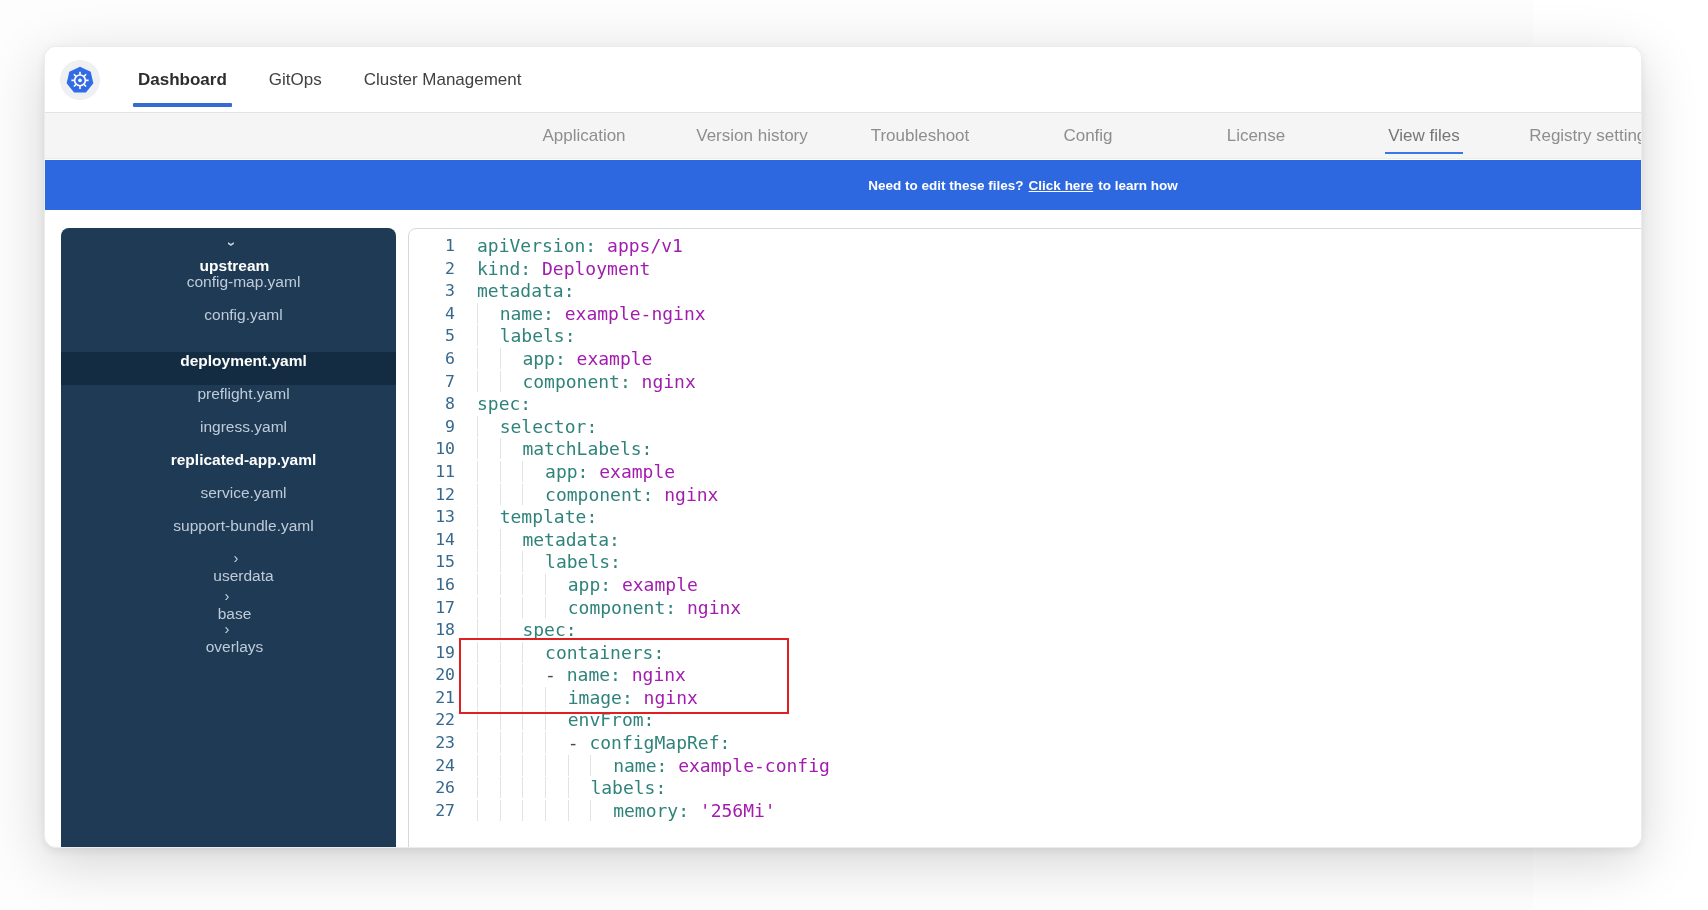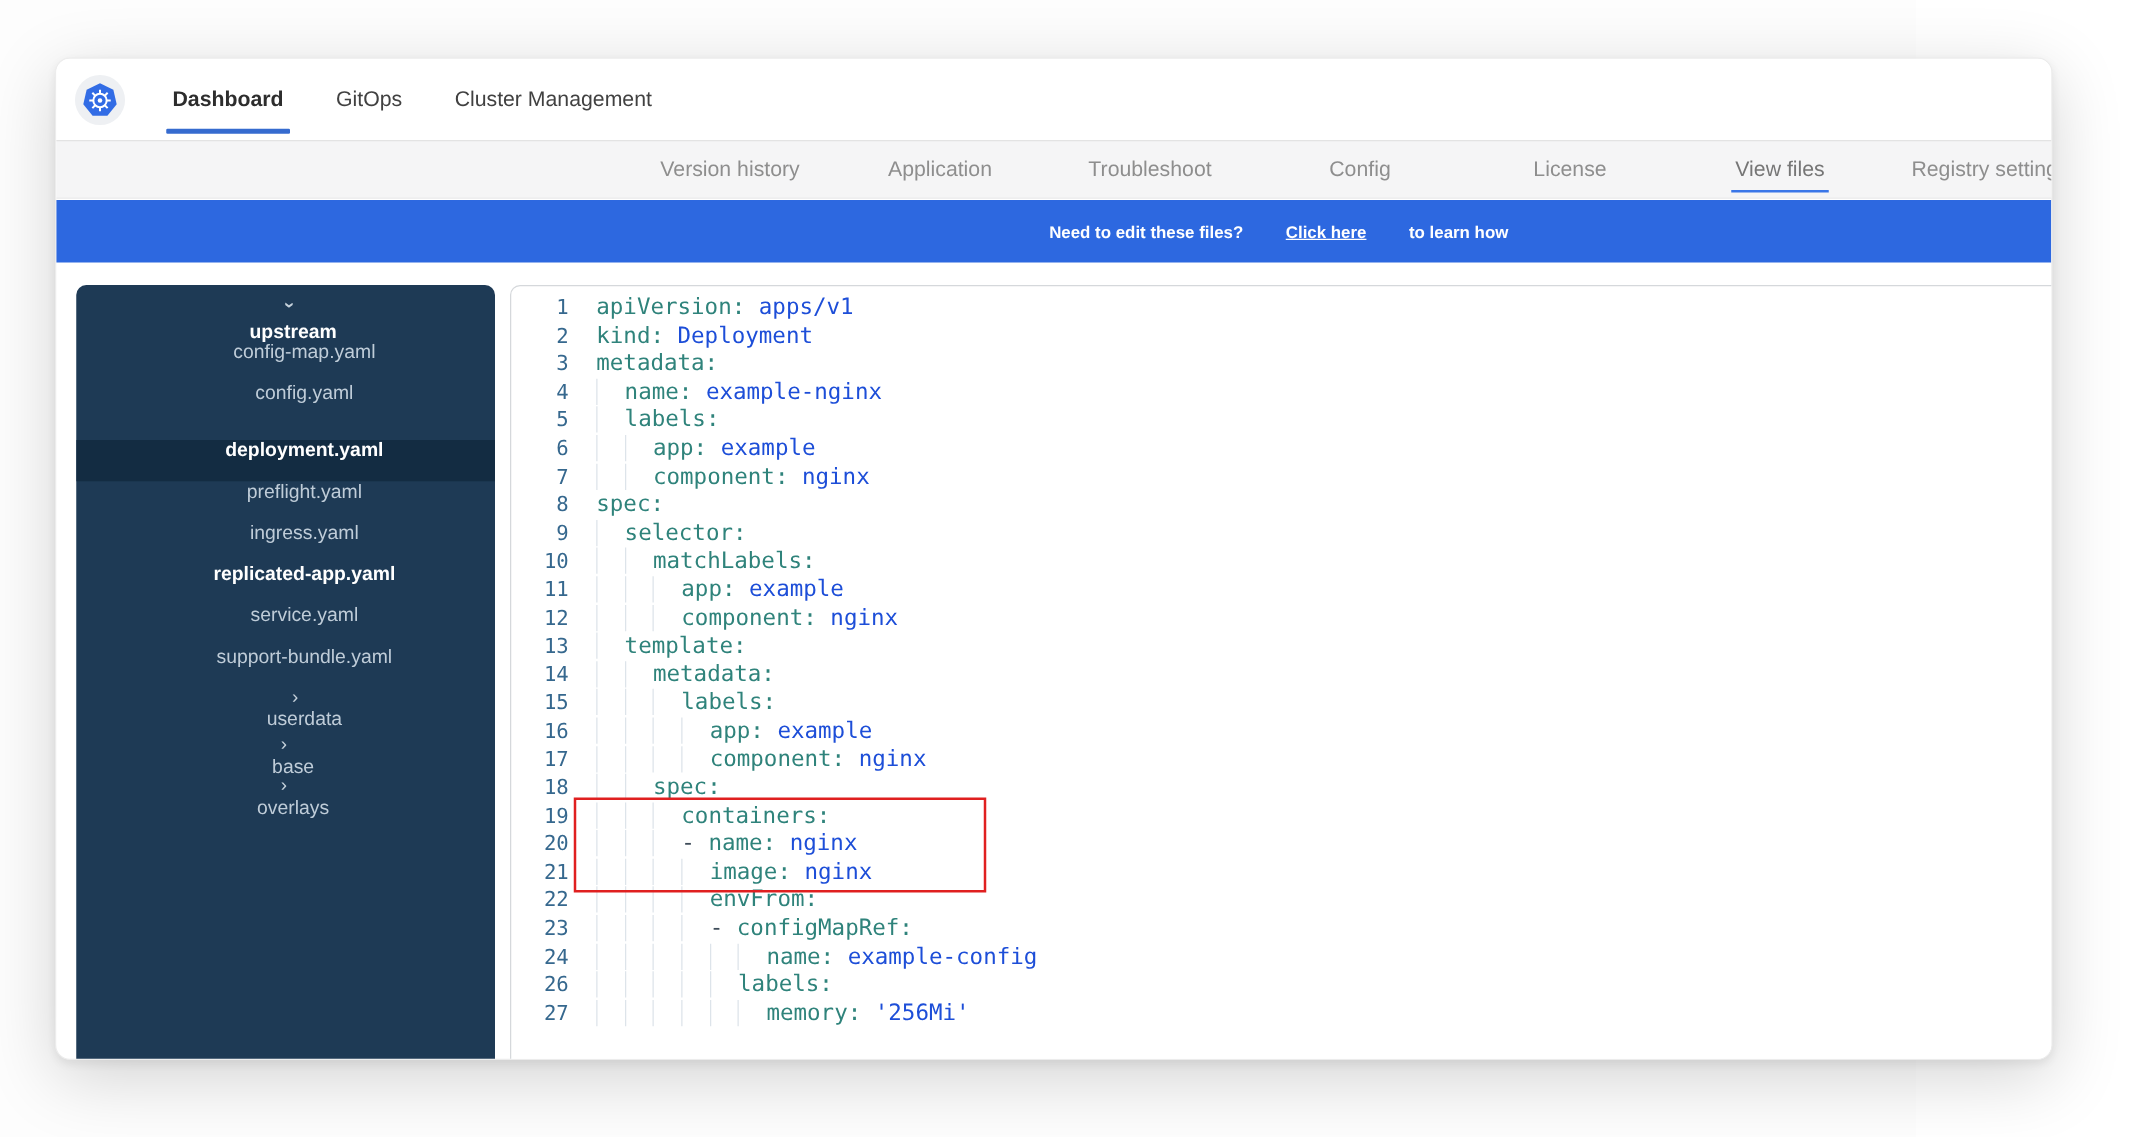--- a/index.html
+++ b/index.html
@@ -23,21 +23,21 @@
 
   
   .subnav { position:absolute; left:0; top:65px; width:1690px; height:47px; background:#f5f5f6;
     border-top:1px solid #e3e3e3; border-bottom:1px solid #ebebeb; display:flex; padding-left:455px; }
   .sub-tab { position:relative; width:168px; display:flex; align-items:center; justify-content:center; font-size:17px; color:#8e8e8e; white-space:nowrap; cursor:pointer; }
   .sub-tab.active { color:#767676; }
   .sub-tab.active::after { content:""; position:absolute; left:50%; transform:translateX(-50%); bottom:4px; width:78px; height:2px; background:#3a76e8; }
 
   
   .banner { position:absolute; left:0; top:113px; width:100%; height:50px; background:#2d68e0; color:#fff;
-    display:flex; align-items:center; justify-content:center; font-size:13.5px; font-weight:600; padding-left:360px;gap:29px; }
+    display:flex; align-items:center; justify-content:center; font-size:13.5px; font-weight:600; padding-left:360px; }
   .banner .blink { color:#fff; font-weight:700; text-decoration:underline; margin:0 5px; cursor:pointer; }
 
   
   .sidebar { position:absolute; left:16px; top:181px; width:335px; height:621px; background:#1e3a55;
     border-radius:8px 8px 0 0; padding-top:12px; font-size:15.5px; color:#bfccd8; overflow:hidden; }
   .tree-row { height:33px; display:flex; align-items:center; padding-left:30px; cursor:pointer;flex-direction:column; }
   .tree-row.d0 { padding-left:12px; }
   .tree-row.gap { margin-top:5px; }
   .tree-row.selected { background:#132c42; color:#ffffff; font-weight:700;margin-top:13px; }
   .tree-row.bold { color:#ffffff; font-weight:700; }
@@ -47,21 +47,21 @@
   
   .editor { position:absolute; left:363px; top:181px; width:1262px; height:680px; background:#fff;
     border:1px solid #d5d8db; border-radius:8px; overflow:hidden;
     font-family:"DejaVu Sans Mono", monospace; font-size:18px; }
   .code-scroll { position:relative; padding-top:6px; }
   .code-row { display:flex; height:22.6px; line-height:22.6px; }
   .ln { flex:none; width:46px; text-align:right; color:#36688e; font-size:16.5px; user-select:none; }
   .cl { white-space:pre; padding-left:22px; color:#333; }
   .ig { border-left:1px solid #dde4ea; }
   .k { color:#2f837b; }
-  .v { color:#1d4ed8;text-align:center; }
+  .v { color:#a21caf;text-align:center; }
   .p { color:#3e4c59; }
   .hlbox { position:absolute; border:2px solid #e02020; left:50px; pointer-events:none; }
 </style>
 </head>
 <body>
 
 <div class="page">
   <div class="card">
 
     <header class="mainnav">
@@ -84,22 +84,22 @@
         </svg>
       </div>
       <nav class="main-tabs">
           <div class="main-tab active">Dashboard</div>
           <div class="main-tab">GitOps</div>
           <div class="main-tab">Cluster Management</div>
         </nav>
     </header>
 
     <nav class="subnav">
+        <div class="sub-tab">Application</div>
         <div class="sub-tab">Version history</div>
-        <div class="sub-tab">Application</div>
         <div class="sub-tab">Troubleshoot</div>
         <div class="sub-tab">Config</div>
         <div class="sub-tab">License</div>
         <div class="sub-tab active">View files</div>
         <div class="sub-tab">Registry settings</div>
       </nav>
 
     <div class="banner">
       <span>Need to edit these files?</span>
       <a class="blink">Click here</a>

